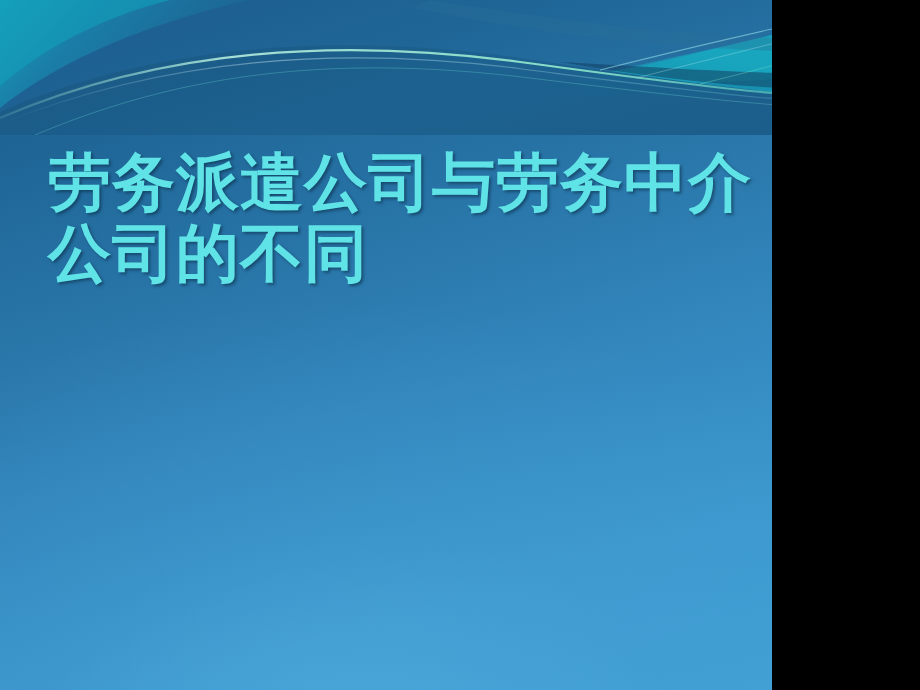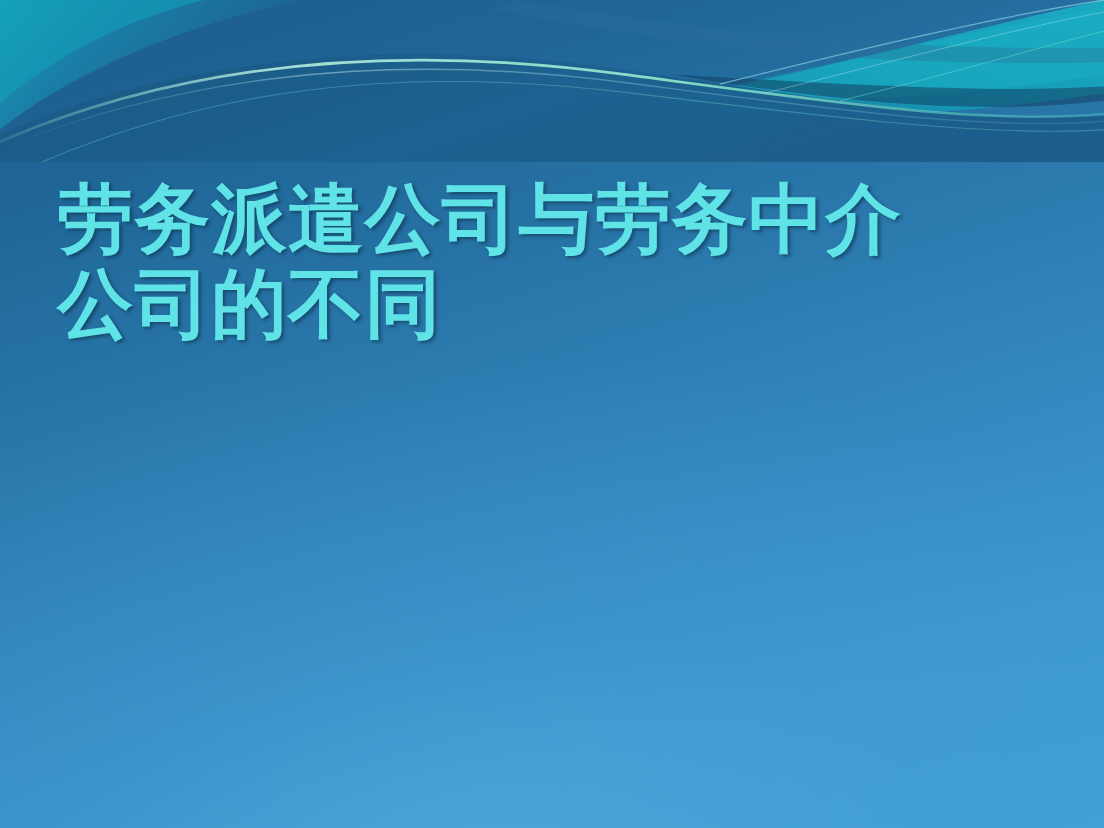--- a/index.html
+++ b/index.html
@@ -3,21 +3,21 @@
 <meta charset="utf-8">
 <style>
   html, body {
     margin: 0;
     padding: 0;
     background: #000;
   }
 
   .slide {
     position: relative;
-    width: 920px;
+    width: 772px;
     height: 690px;
     overflow: hidden;
     font-family: "DejaVu Sans", "Liberation Sans", sans-serif;
     
     background:
       linear-gradient(163deg,
         #1b5b8c 0%,
         #1f6697 18%,
         #2b79ad 42%,
         #348ac0 62%,

